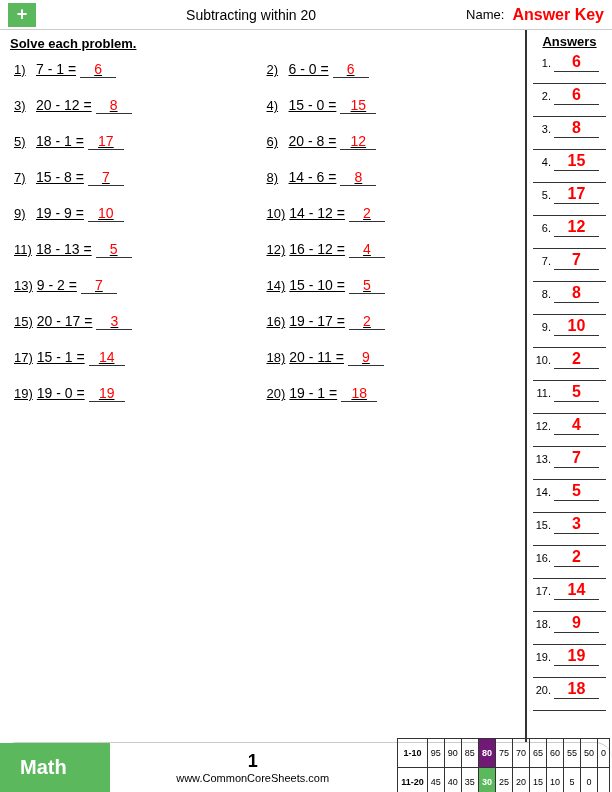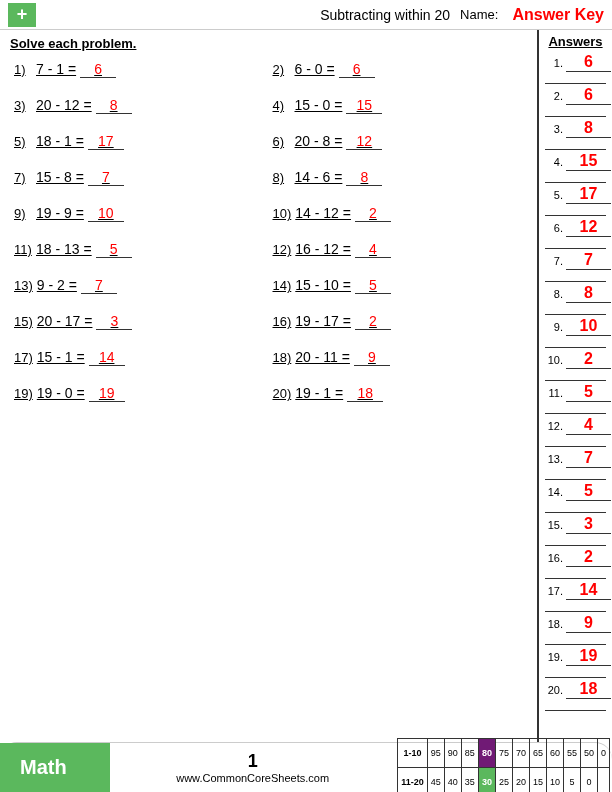--- a/index.html
+++ b/index.html
@@ -28,21 +28,21 @@
       display: flex;
       align-items: center;
       justify-content: center;
       color: white;
       font-size: 18px;
       font-weight: bold;
     }
     .header-title {
       font-size: 14px;
       font-weight: normal;
-      text-align: right;
+      text-align: center;
       flex: 1;
       margin: 3px 10px;
     }
     .header-name {
       font-size: 13px;
     }
     .header-answerkey {
       font-size: 16px;
       font-weight: bold;
       color: red;
@@ -53,21 +53,21 @@
       display: flex;
       height: calc(792px - 30px - 50px);
     }
     .problems-section {
       flex: 1;
       padding: 6px 10px;
       border-right: 2px solid #333;
       text-decoration: underline;
     }
     .answers-section {
-      width: 73px;
+      width: 85px;
       padding: 4px 6px;
     }
     .solve-label {
       font-weight: bold;
       font-size: 13px;
       margin-bottom: 4px;
     }
     .problems-grid {
       display: grid;
       grid-template-columns: 1fr 1fr;
@@ -176,21 +176,21 @@
     }
   </style>
 </head>
 <body>
 
 <div class="header">
   <div class="header-logo">
     <span>+</span>
   </div>
   <div class="header-title">Subtracting within 20</div>
-  <div style="display:flex;align-items:center;gap:6px;">
+  <div style="display:flex;align-items:center;">
     <span class="header-name">Name:</span>
     <span class="header-answerkey">Answer Key</span>
   </div>
 </div>
 
 <div class="main">
 
   <div class="problems-section">
     <div class="solve-label">Solve each problem.</div>
     <div class="problems-grid" id="problems-grid">

